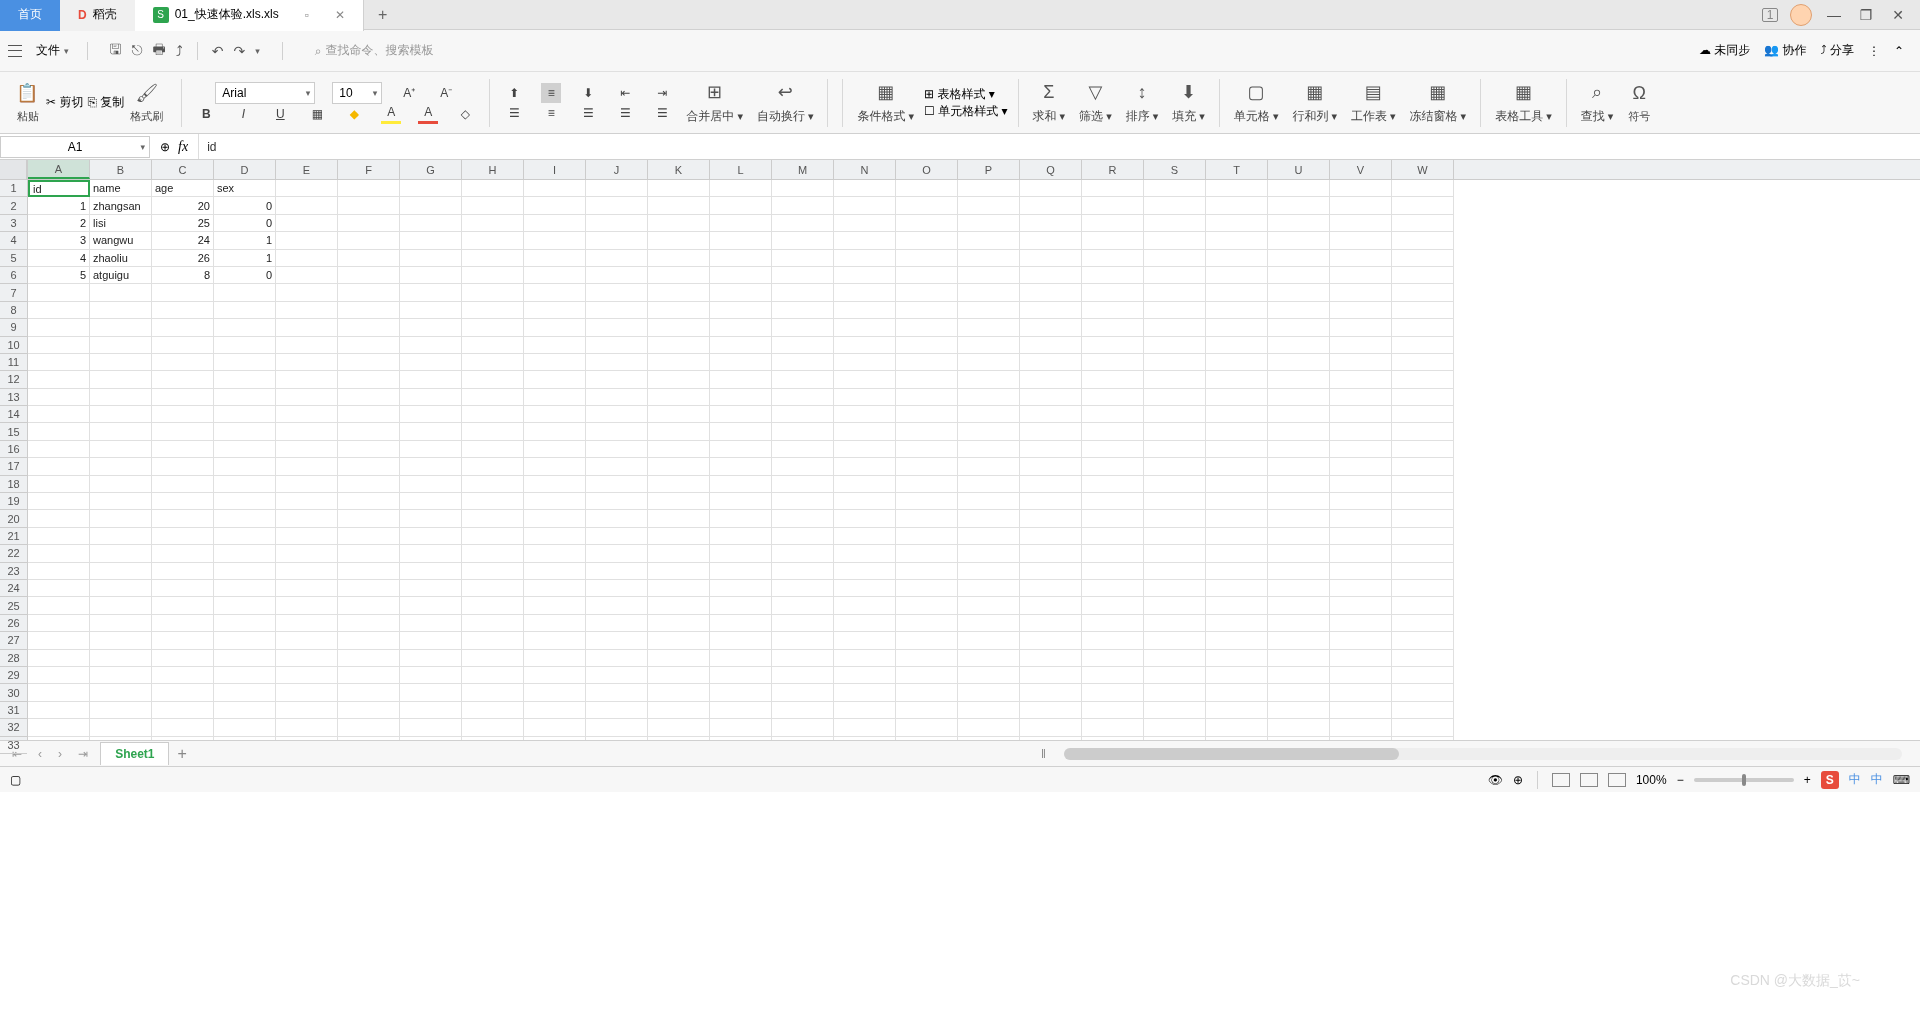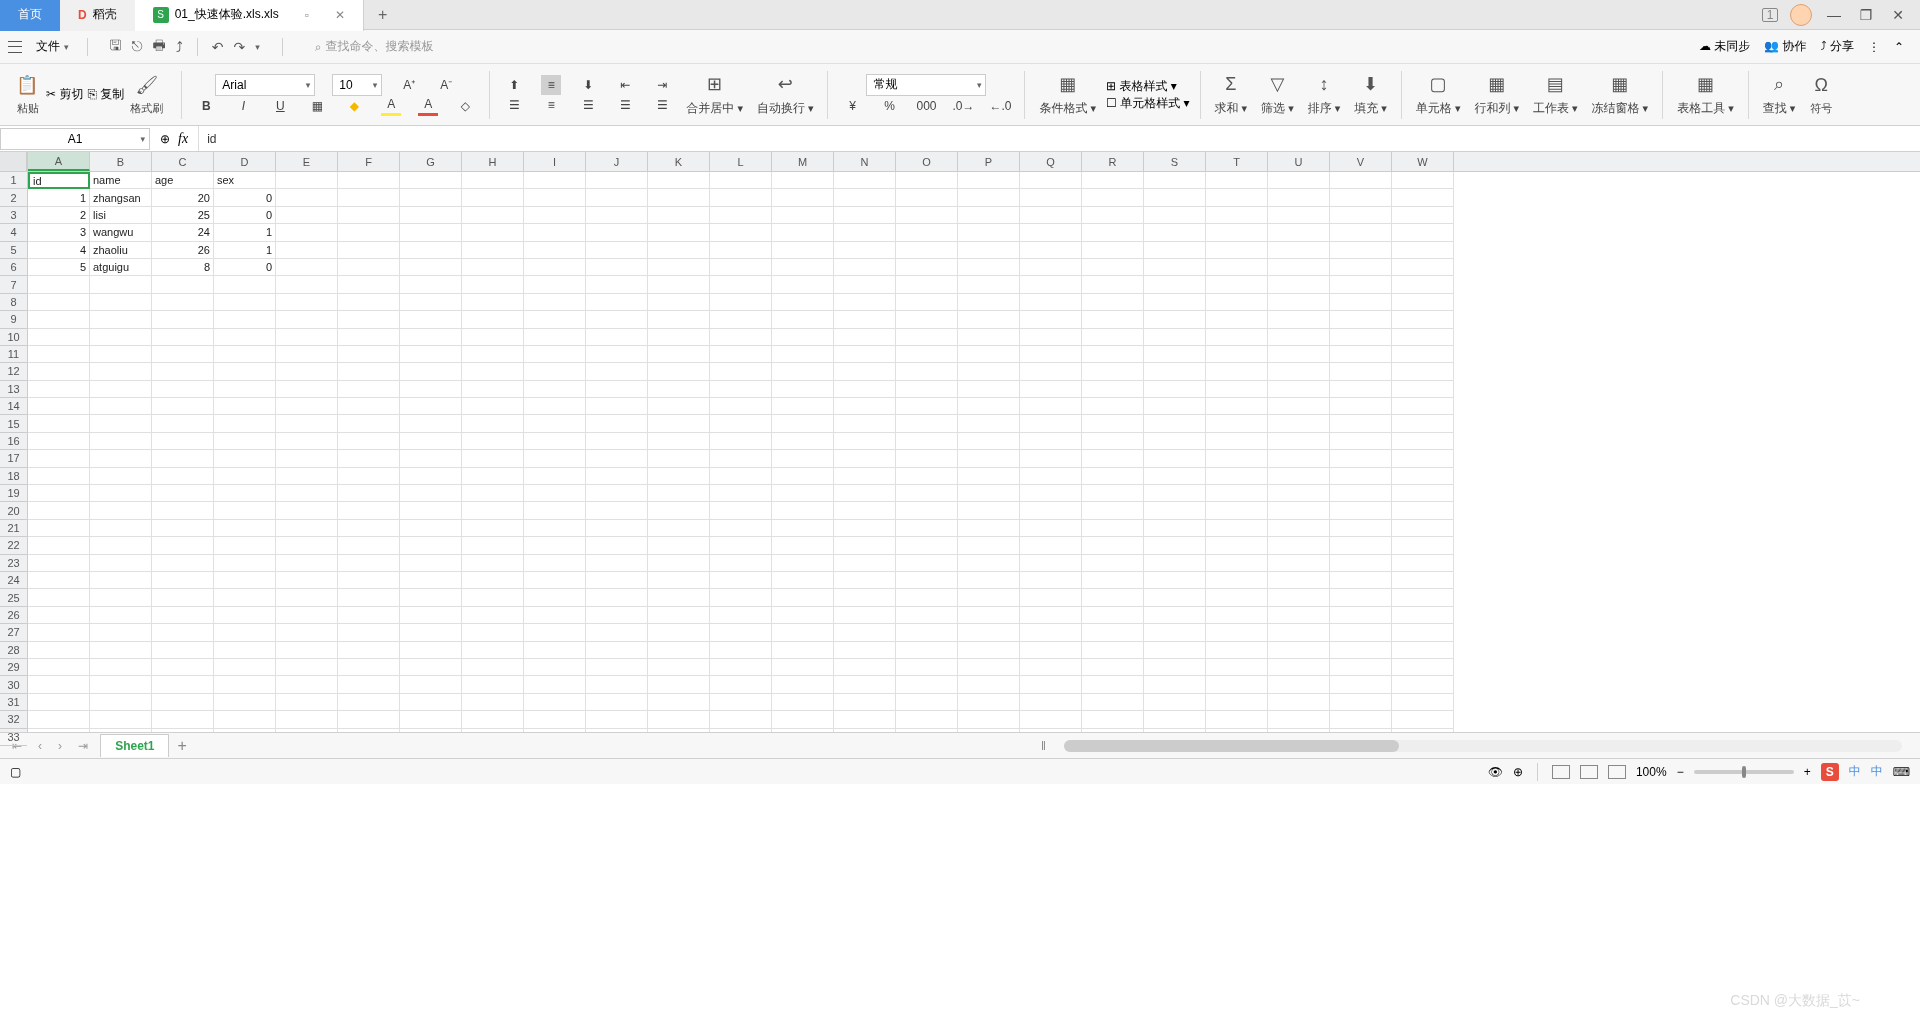--- a/index.html
+++ b/index.html
@@ -8,21 +8,21 @@
 .tab { height:30px; padding:16px 18px; display:flex; align-items:center; gap:6px; cursor:pointer; }
 .tab.home { background:#4a90e2; color:#fff; }
 .tab.docer { background:#f0f0f0; }
 .tab.file { background:#fff; min-width:220px; justify-content:flex-start; border-right:1px solid #d0d0d0;}
 .tab-add { padding:0 14px; color:#666; font-size:16px; }
 .tab-close { color:#888; margin-left:auto; padding-left:20px;}
 .win-ctrl { margin-left:auto; display:flex; align-items:center; gap:12px; padding-right:12px; }
 .win-btn { width:20px; text-align:center; color:#555; font-size:14px; cursor:pointer;}
 .avatar { width:22px; height:22px; border-radius:50%; background:#ffd4b0; border:1px solid #e0a070;}
 .sq-icon { display:inline-flex; width:16px; height:14px; border:1.5px solid #888; border-radius:2px; position:relative; justify-content:center; align-items:center; font-size:9px; color:#888;}
-.menubar { height:34px; background:#f7f7f7; display:flex; align-items:center; border-bottom:1px solid #e0e0e0; padding:12px 8px; gap:18px;}
+.menubar { height:42px; background:#f7f7f7; display:flex; align-items:center; border-bottom:1px solid #e0e0e0; padding:12px 8px; gap:18px;}
 .menu-left { display:flex; align-items:center; gap:8px;}
 .hamburger { display:inline-block; width:14px; height:12px; border-top:1.5px solid #555; border-bottom:1.5px solid #555; position:relative;}
 .hamburger:before{content:"";position:absolute;top:4px;left:0;right:0;border-top:1.5px solid #555;}
 .file-menu { display:flex; align-items:center; gap:4px; padding:0 6px;}
 .dd { font-size:9px; color:#666; }
 .qat { display:flex; gap:10px; padding:0 10px; align-items:center;}
 .qat-btn { color:#555; cursor:pointer; font-size:14px;}
 .sep { width:1px; height:18px; background:#d0d0d0; margin:0 4px;}
 .tabs-main { display:flex; gap:4px; align-items:center;}
 .mtab { padding:4px 10px; color:#444; cursor:pointer; border-radius:3px;}
@@ -64,21 +64,21 @@
 .sheet-tabs { height:26px; border-top:1px solid #d0d0d0; display:flex; align-items:center; background:#f7f7f7; padding:0 8px; gap:8px;}
 .nav-arrow { color:#999; cursor:pointer; padding:0 4px;}
 .sheet-tab { padding:4px 14px; background:#fff; border:1px solid #ccc; border-bottom:none; color:#2ea44f; font-weight:bold;}
 .hscroll { flex:1; margin:0 10px; height:12px; background:#eee; border-radius:6px; position:relative;}
 .hscroll-thumb { position:absolute; left:0; width:40%; height:100%; background:#ccc; border-radius:6px;}
 .statusbar { height:26px; background:#f7f7f7; border-top:1px solid #d0d0d0; display:flex; align-items:center; padding:0 10px; gap:12px;}
 .status-right { margin-left:auto; display:flex; align-items:center; gap:10px;}
 .zoom-track { width:100px; height:4px; background:#ccc; position:relative; border-radius:2px;}
 .zoom-thumb { position:absolute; left:48%; top:-4px; width:4px; height:12px; background:#888; border-radius:2px;}
 .view-btn { width:18px; height:14px; border:1px solid #888; display:inline-block;}
-.wm { position:absolute; right:60px; bottom:20px; color:#c0c0c0; font-size:14px; opacity:0.6;}
+.wm { position:absolute; right:60px; bottom:40px; color:#c0c0c0; font-size:14px; opacity:0.6;}
 .red-box{width:18px;height:18px;background:#e74c3c;display:inline-flex;align-items:center;justify-content:center;color:#fff;border-radius:3px;font-weight:bold;}
 .link{color:#4a90e2;}
 </style>
 </head>
 <body>
 
 <div class="titlebar">
   <div class="tab home">首页</div>
   <div class="tab docer">
     <span style="color:#e74c3c;font-weight:bold">D</span>
@@ -194,30 +194,20 @@
   </div>
   <div class="ribbon-btn">
       <span class="ribbon-icon">⊞</span>
       <span class="lbl"><span>合并居中</span> ▾</span>
     </div>
   <div class="ribbon-btn">
       <span class="ribbon-icon">↩</span>
       <span class="lbl"><span>自动换行</span> ▾</span>
     </div>
   <span class="vsep"></span>
-  <div class="rgroup">
-    <div class="font-sel" style="min-width:120px">常规</div>
-    <div class="rrow">
-      <span class="tb">¥</span>
-      <span class="tb">%</span>
-      <span class="tb">000</span>
-      <span class="tb">.0→</span>
-      <span class="tb">←.0</span>
-    </div>
-  </div>
   <span class="vsep"></span>
   <div class="ribbon-btn">
       <span class="ribbon-icon">▦</span>
       <span class="lbl"><span>条件格式</span> ▾</span>
     </div>
   <div style="display:flex;flex-direction:column;">
     <span>⊞ <span>表格样式</span> ▾</span>
     <span>☐ <span>单元格样式</span> ▾</span>
   </div>
   <span class="vsep"></span>

